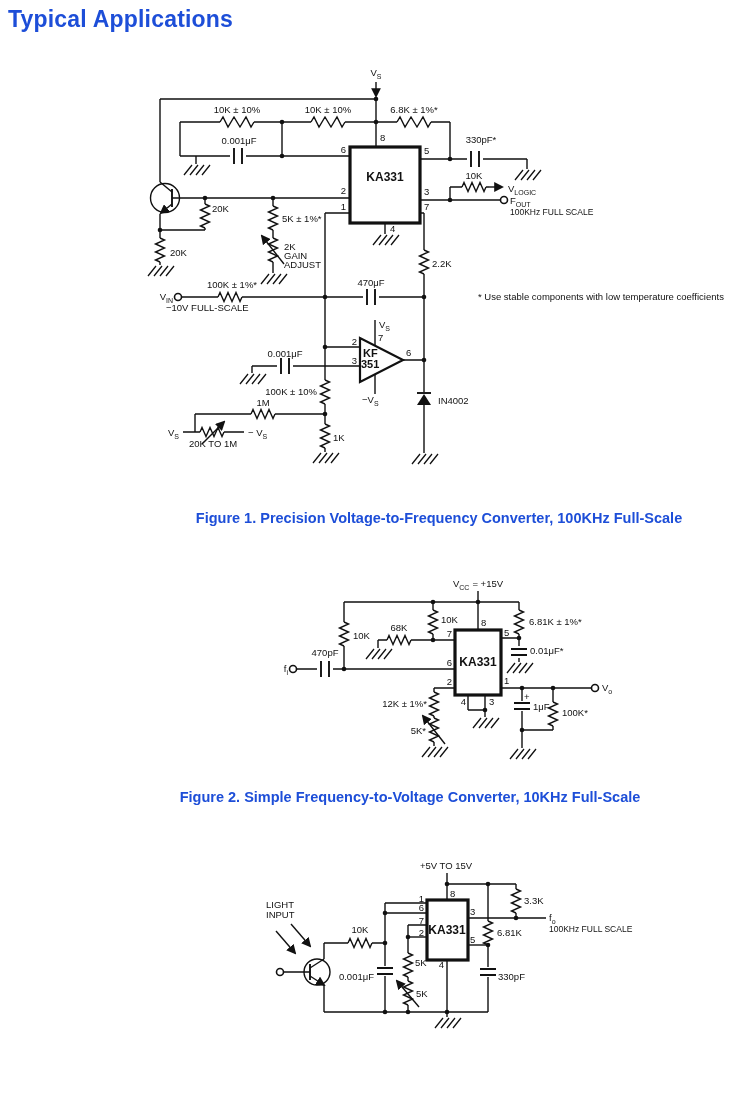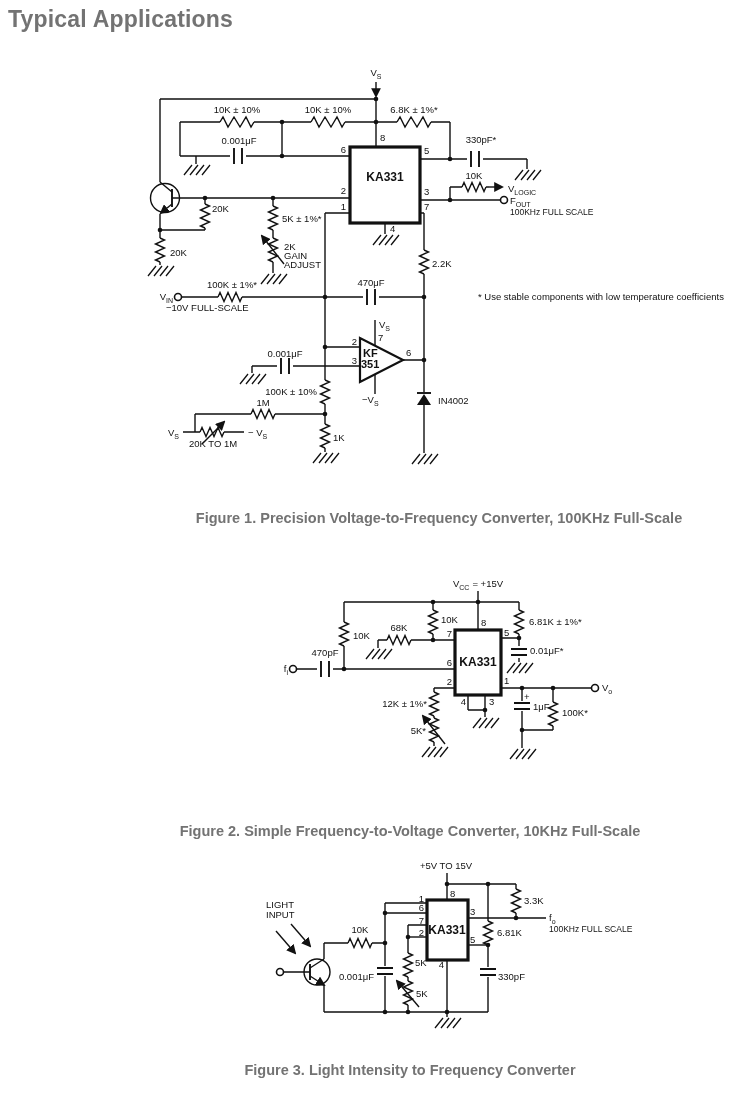--- a/index.html
+++ b/index.html
@@ -1,17 +1,17 @@
 <!DOCTYPE html>
 <html><head>
 <meta charset="utf-8">
 <style>
   html,body{margin:0;padding:0;background:#fff;}
   .page{position:relative;width:755px;height:1106px;background:#ffffff;overflow:hidden;
-        font-family:"Liberation Sans",sans-serif;color:#737373;}
+        font-family:"Liberation Sans",sans-serif;color:#1d4ed8;}
   .title{position:absolute;left:8px;top:6px;font-size:23px;font-weight:bold;letter-spacing:.2px;}
   .cap{position:absolute;font-size:14.5px;font-weight:bold;text-align:center;}
   svg{position:absolute;left:0;}
   svg text{font-family:"Liberation Sans",sans-serif;font-size:9.5px;fill:#111;}
   .sub{font-size:7px;}
   .chipname{font-size:12px;font-weight:bold;}
   .opname{font-size:11px;font-weight:bold;}
   .small{font-size:8.5px;}
   .w{stroke:#111;stroke-width:1.4;fill:none;}
   .plate{stroke:#111;stroke-width:1.9;fill:none;}
@@ -280,21 +280,21 @@
       <text x="288" y="102" text-anchor="end"><tspan>f</tspan><tspan class="sub" dy="2.5">i</tspan></text>
       <text x="530" y="84">0.01μF*</text>
       <text x="427" y="137" text-anchor="end">12K ± 1%*</text>
       <text x="426" y="164" text-anchor="end">5K*</text>
       <text x="524" y="130">+</text>
       <text x="533" y="140">1μF</text>
       <text x="562" y="146">100K*</text>
       <text x="602" y="121"><tspan>V</tspan><tspan class="sub" dy="2.5">o</tspan></text>
     </g>
   </svg>
-  <div class="cap" style="top:823px;left:65px;width:690px">Figure 2. Simple Frequency-to-Voltage Converter, 10KHz Full-Scale</div>
+  <div class="cap" style="top:789px;left:65px;width:690px">Figure 2. Simple Frequency-to-Voltage Converter, 10KHz Full-Scale</div>
 
   <svg style="top:855px" width="755" height="195" viewBox="0 0 755 195">
     <defs>
       <path id="rzC24" d="M0,0 l2,-4.5 l4,9 l4,-9 l4,9 l4,-9 l4,9 l2,-4.5"></path>
       <g id="gndC">
           <path class="g" d="M-12,10 L-4,0 M-6,10 L2,0 M0,10 L8,0 M6,10 L14,0"></path>
         </g>
       <marker id="ahC" viewBox="0 0 10 10" refX="8" refY="5" markerWidth="7" markerHeight="7" orient="auto-start-reverse">
           <path d="M0,0 L10,5 L0,10 z" fill="#111"></path>
         </marker>
@@ -378,15 +378,14 @@
       <text x="524" y="49">3.3K</text>
       <text x="497" y="81">6.81K</text>
       <text x="549" y="66"><tspan>f</tspan><tspan class="sub" dy="2.5">o</tspan></text>
       <text class="small" x="549" y="77">100KHz FULL SCALE</text>
       <text x="374" y="125" text-anchor="end">0.001μF</text>
       <text x="415" y="111">5K</text>
       <text x="416" y="142">5K</text>
       <text x="498" y="125">330pF</text>
     </g>
   </svg>
-  <div class="cap" style="top:1062px;left:65px;width:690px">Figure 3. Light Intensity to Frequency Converter</div>
 
 </div>
 
 </body></html>

